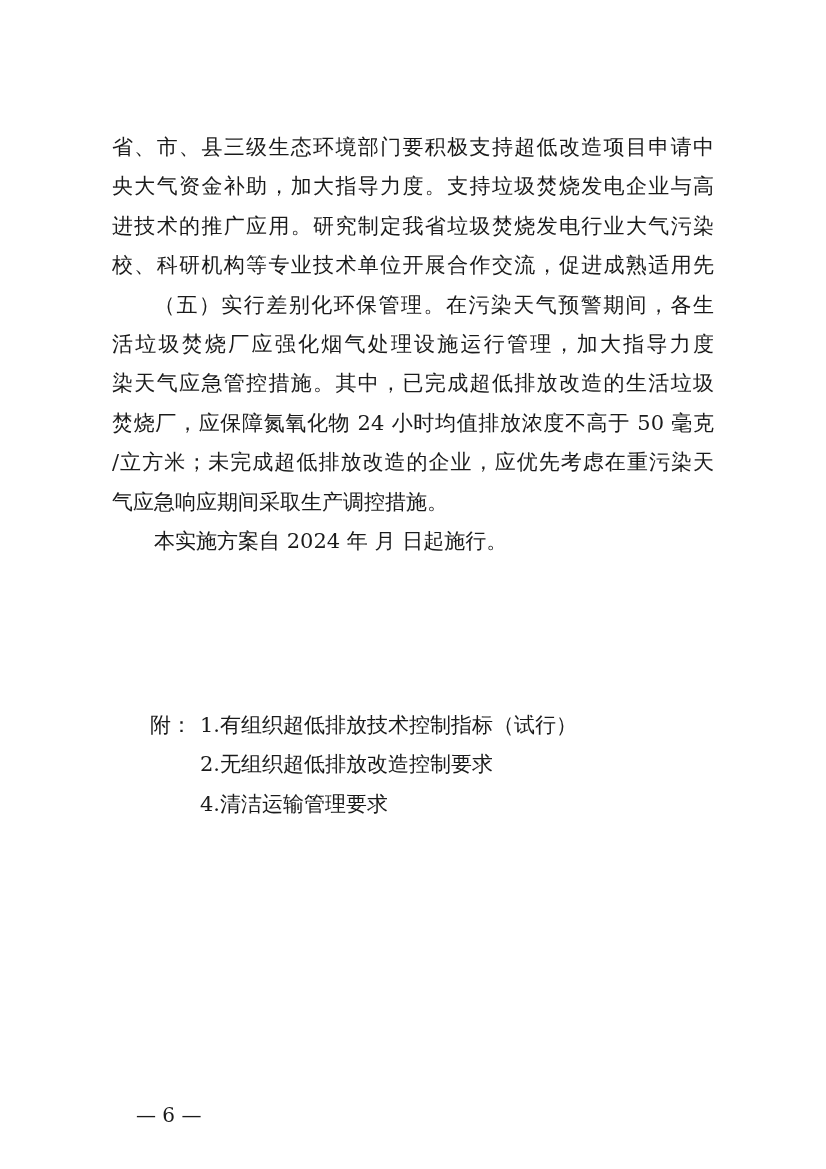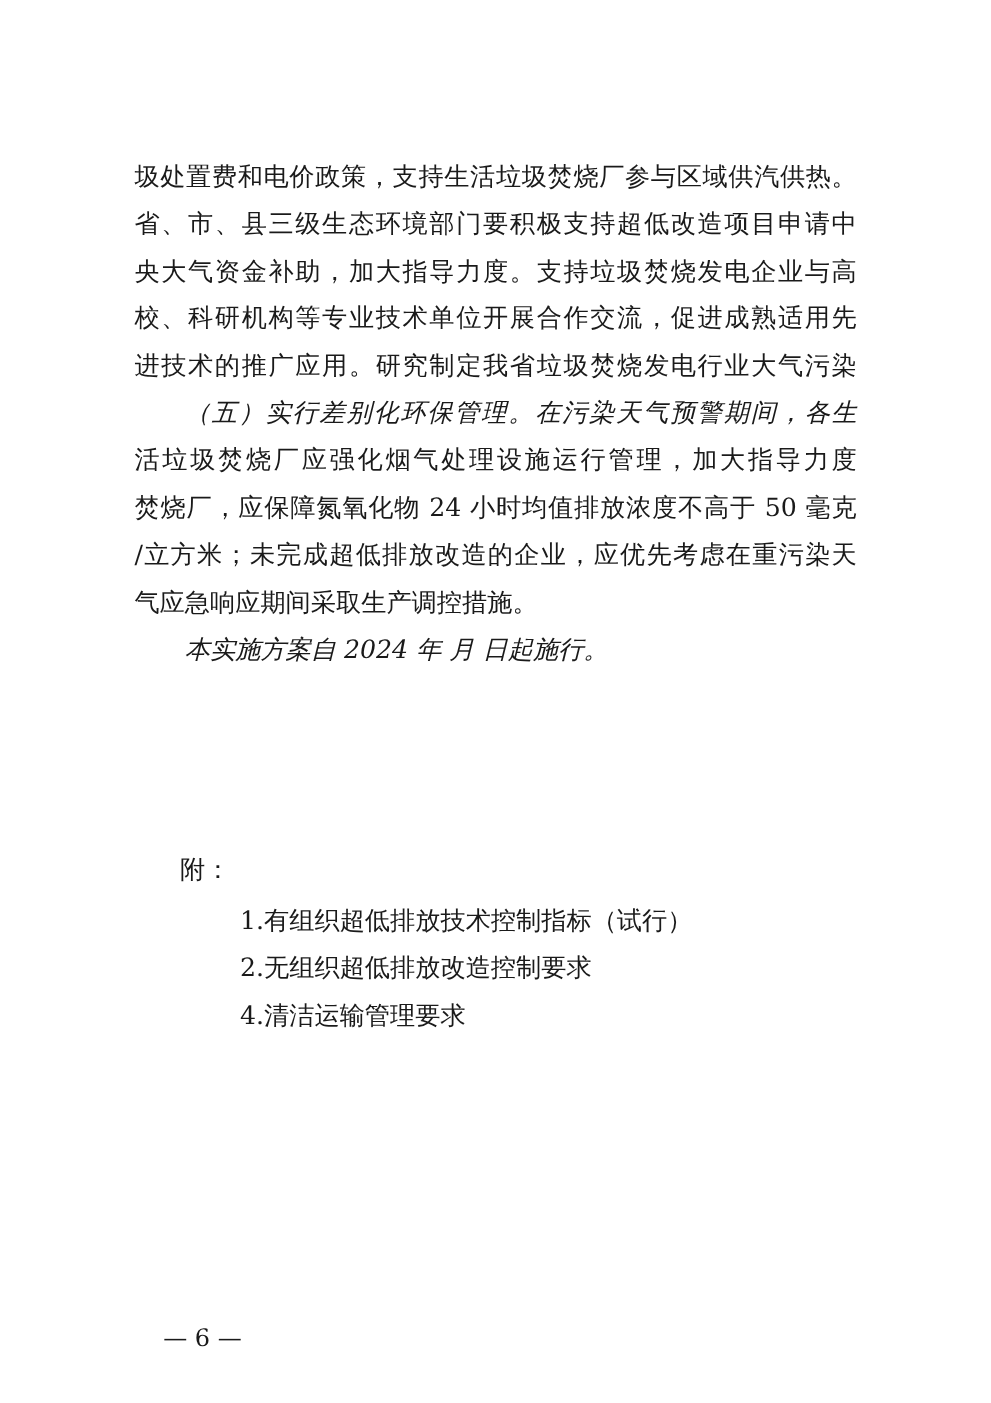--- a/index.html
+++ b/index.html
@@ -3,42 +3,42 @@
 <meta charset="utf-8">
 <style>
   html, body { margin: 0; padding: 0; background: #ffffff; }
   body { width: 826px; height: 1169px; position: relative; overflow: hidden;
          font-family: "DejaVu Serif", "Liberation Serif", serif; color: #1a1a1a; }
   .page { position: absolute; left: 0; top: 0; width: 826px; height: 1169px; background: #fff; }
   .body-text { position: absolute; left: 112px; top: 128px; width: 602px; }
   .line { height: 39.4px; line-height: 39.4px; font-size: 21px; white-space: nowrap;
           text-align: justify; text-align-last: justify; letter-spacing: 0px; }
   .line.last { text-align-last: left; }
-  .line.indent { padding-left: 42px; font-style: italic; }
+  .line.indent { padding-left: 42px; }
   .annex { position: absolute; left: 150px; top: 706px; }
   .annex-row { height: 39.4px; line-height: 39.4px; font-size: 21px; white-space: nowrap; display: flex; }
   .annex-label { width: 50px; display: inline-block; }
-  .annex-item { display: inline-block; margin-top: 42px; }
+  .annex-item { display: inline-block; }
   .annex-row.sub { padding-left: 50px; }
   .page-number { position: absolute; left: 136px; top: 1100px; font-size: 20px; line-height: 30px; white-space: nowrap; }
 </style>
 </head>
 <body>
 
 <div class="page">
   <div class="body-text">
 
-    <div class="line">圾处置费和电价政策，支持生活垃圾焚烧厂参与区域供汽供热。</div>
     <div class="line">省、市、县三级生态环境部门要积极支持超低改造项目申请中</div>
     <div class="line">央大气资金补助，加大指导力度。支持垃圾焚烧发电企业与高</div>
+    <div class="line">进技术的推广应用。研究制定我省垃圾焚烧发电行业大气污染</div>
     <div class="line">校、科研机构等专业技术单位开展合作交流，促进成熟适用先</div>
-    <div class="line">进技术的推广应用。研究制定我省垃圾焚烧发电行业大气污染</div>
 
     <div class="line indent">（五）实行差别化环保管理。在污染天气预警期间，各生</div>
     <div class="line">活垃圾焚烧厂应强化烟气处理设施运行管理，加大指导力度</div>
+    <div class="line">染天气应急管控措施。其中，已完成超低排放改造的生活垃圾</div>
     <div class="line">焚烧厂，应保障氮氧化物 24 小时均值排放浓度不高于 50  毫克</div>
     <div class="line">/立方米；未完成超低排放改造的企业，应优先考虑在重污染天</div>
     <div class="line last">气应急响应期间采取生产调控措施。</div>
 
     <div class="line indent last">本实施方案自 2024 年  月  日起施行。</div>
   </div>
 
   <div class="annex">
     <div class="annex-row">
       <span class="annex-label">附：</span>

